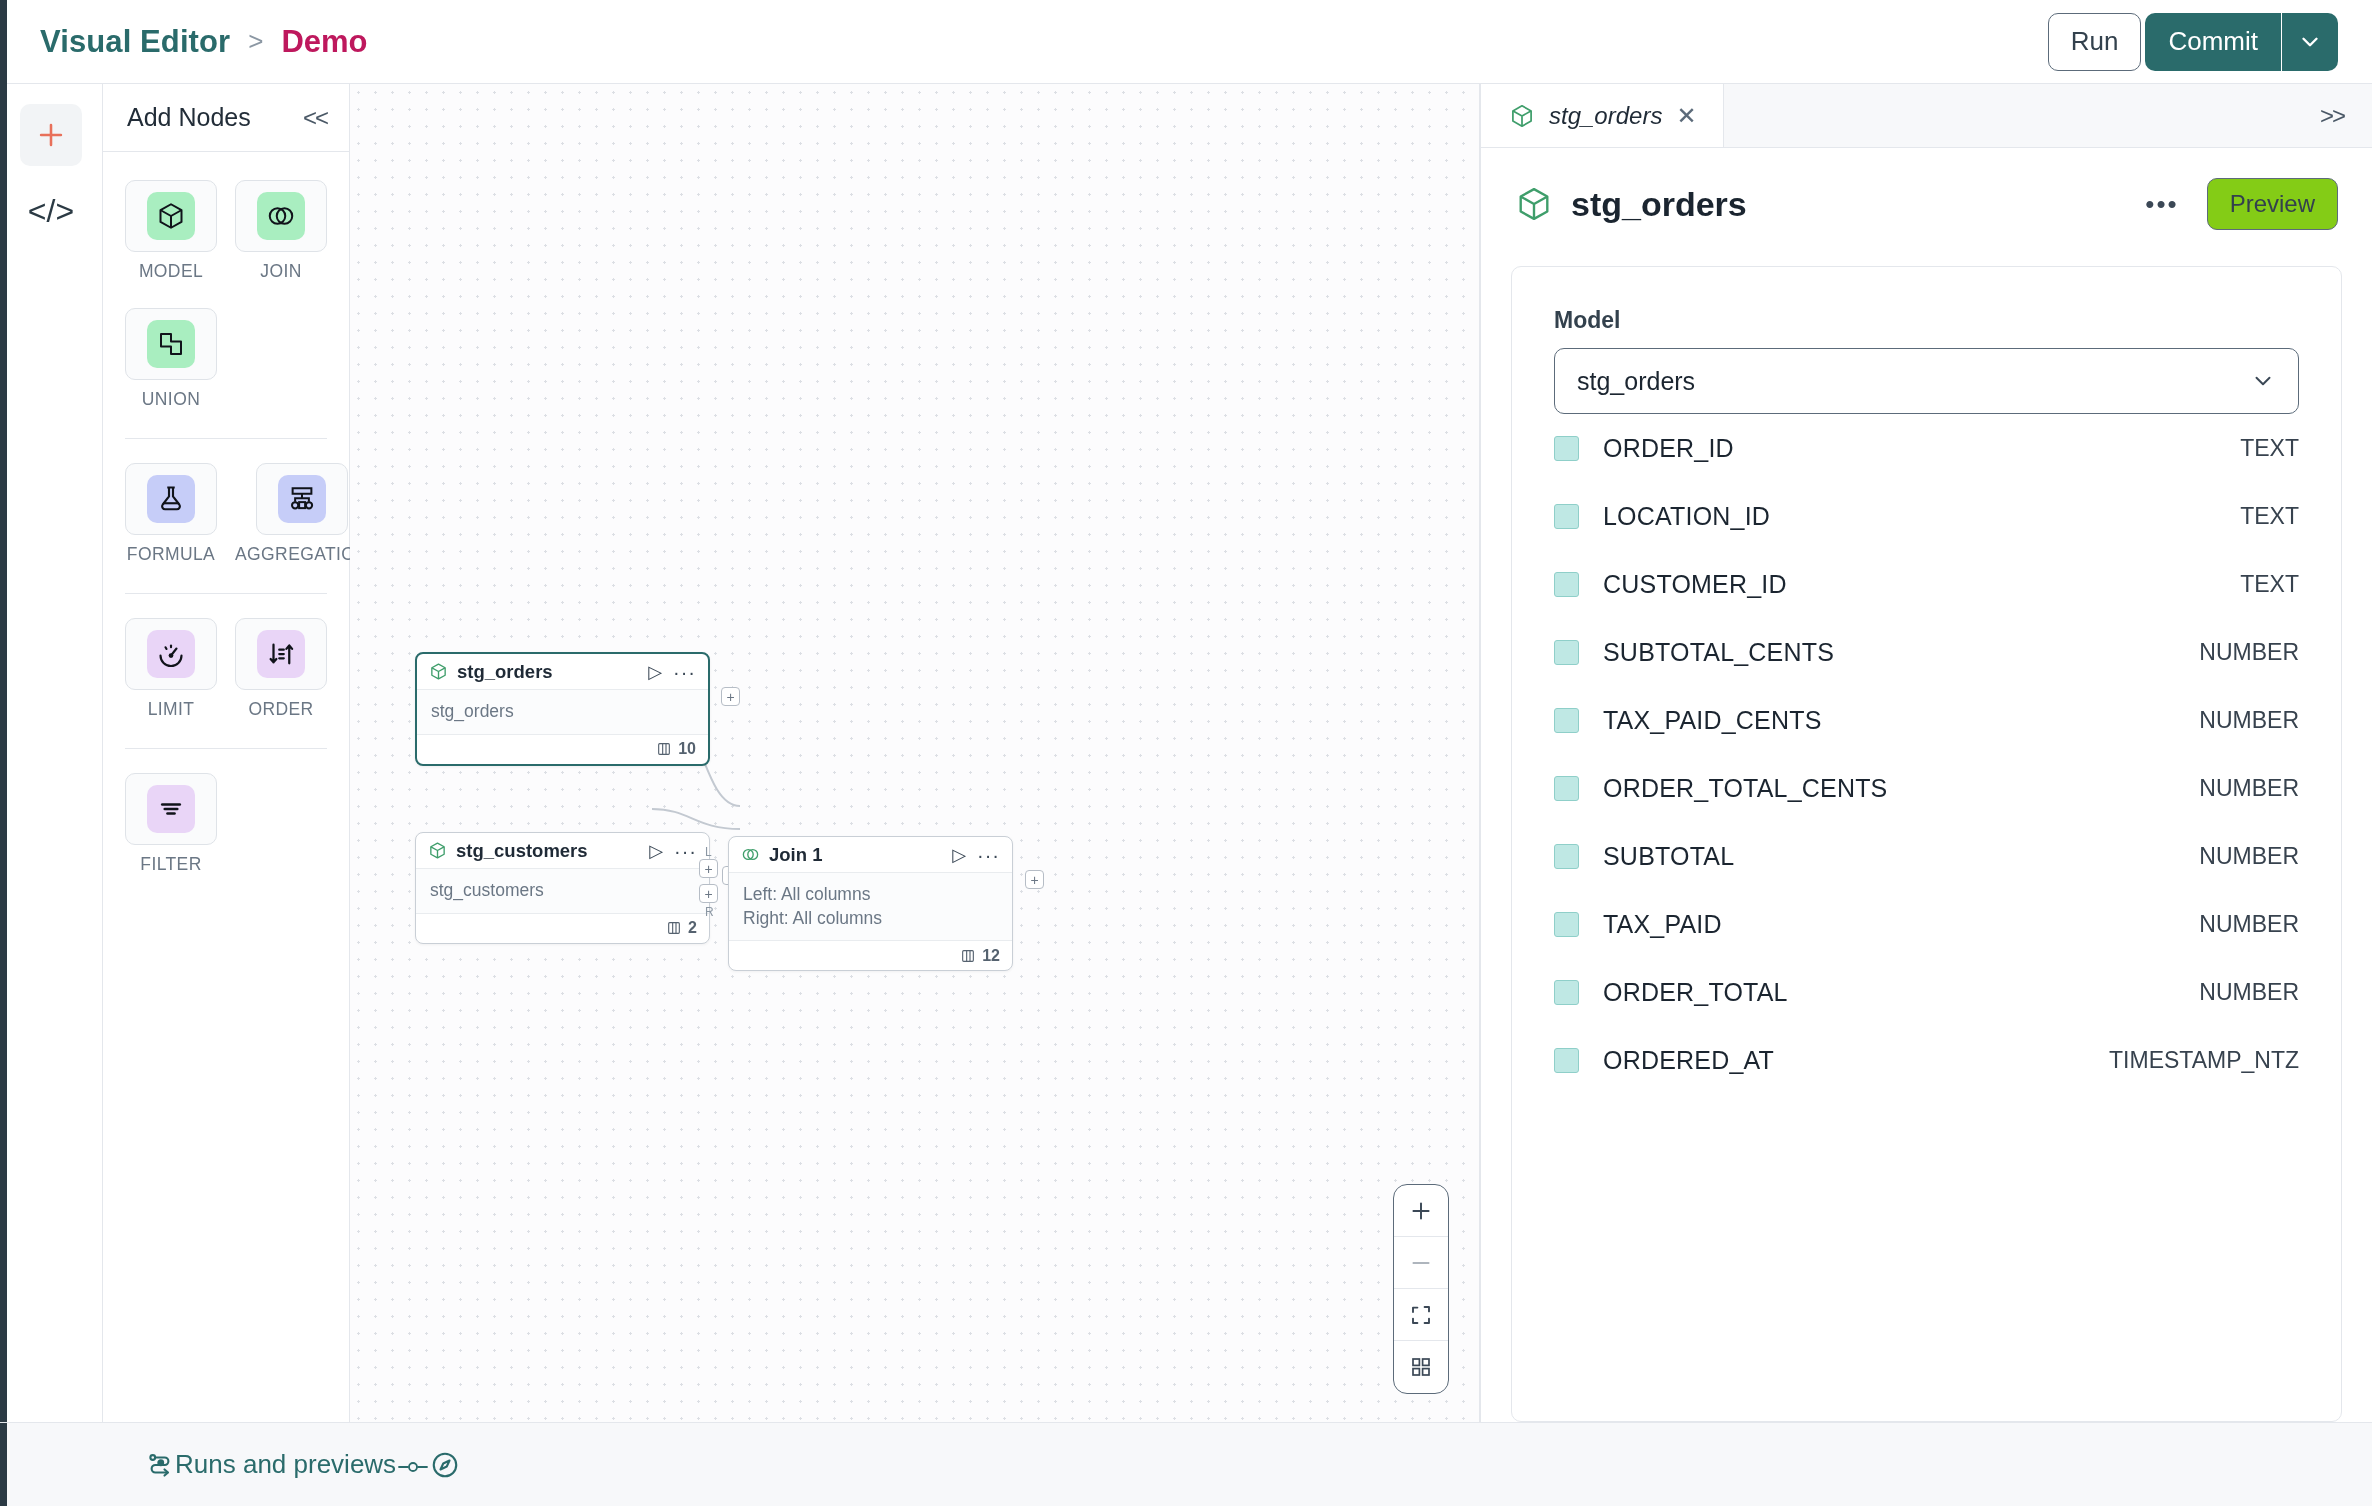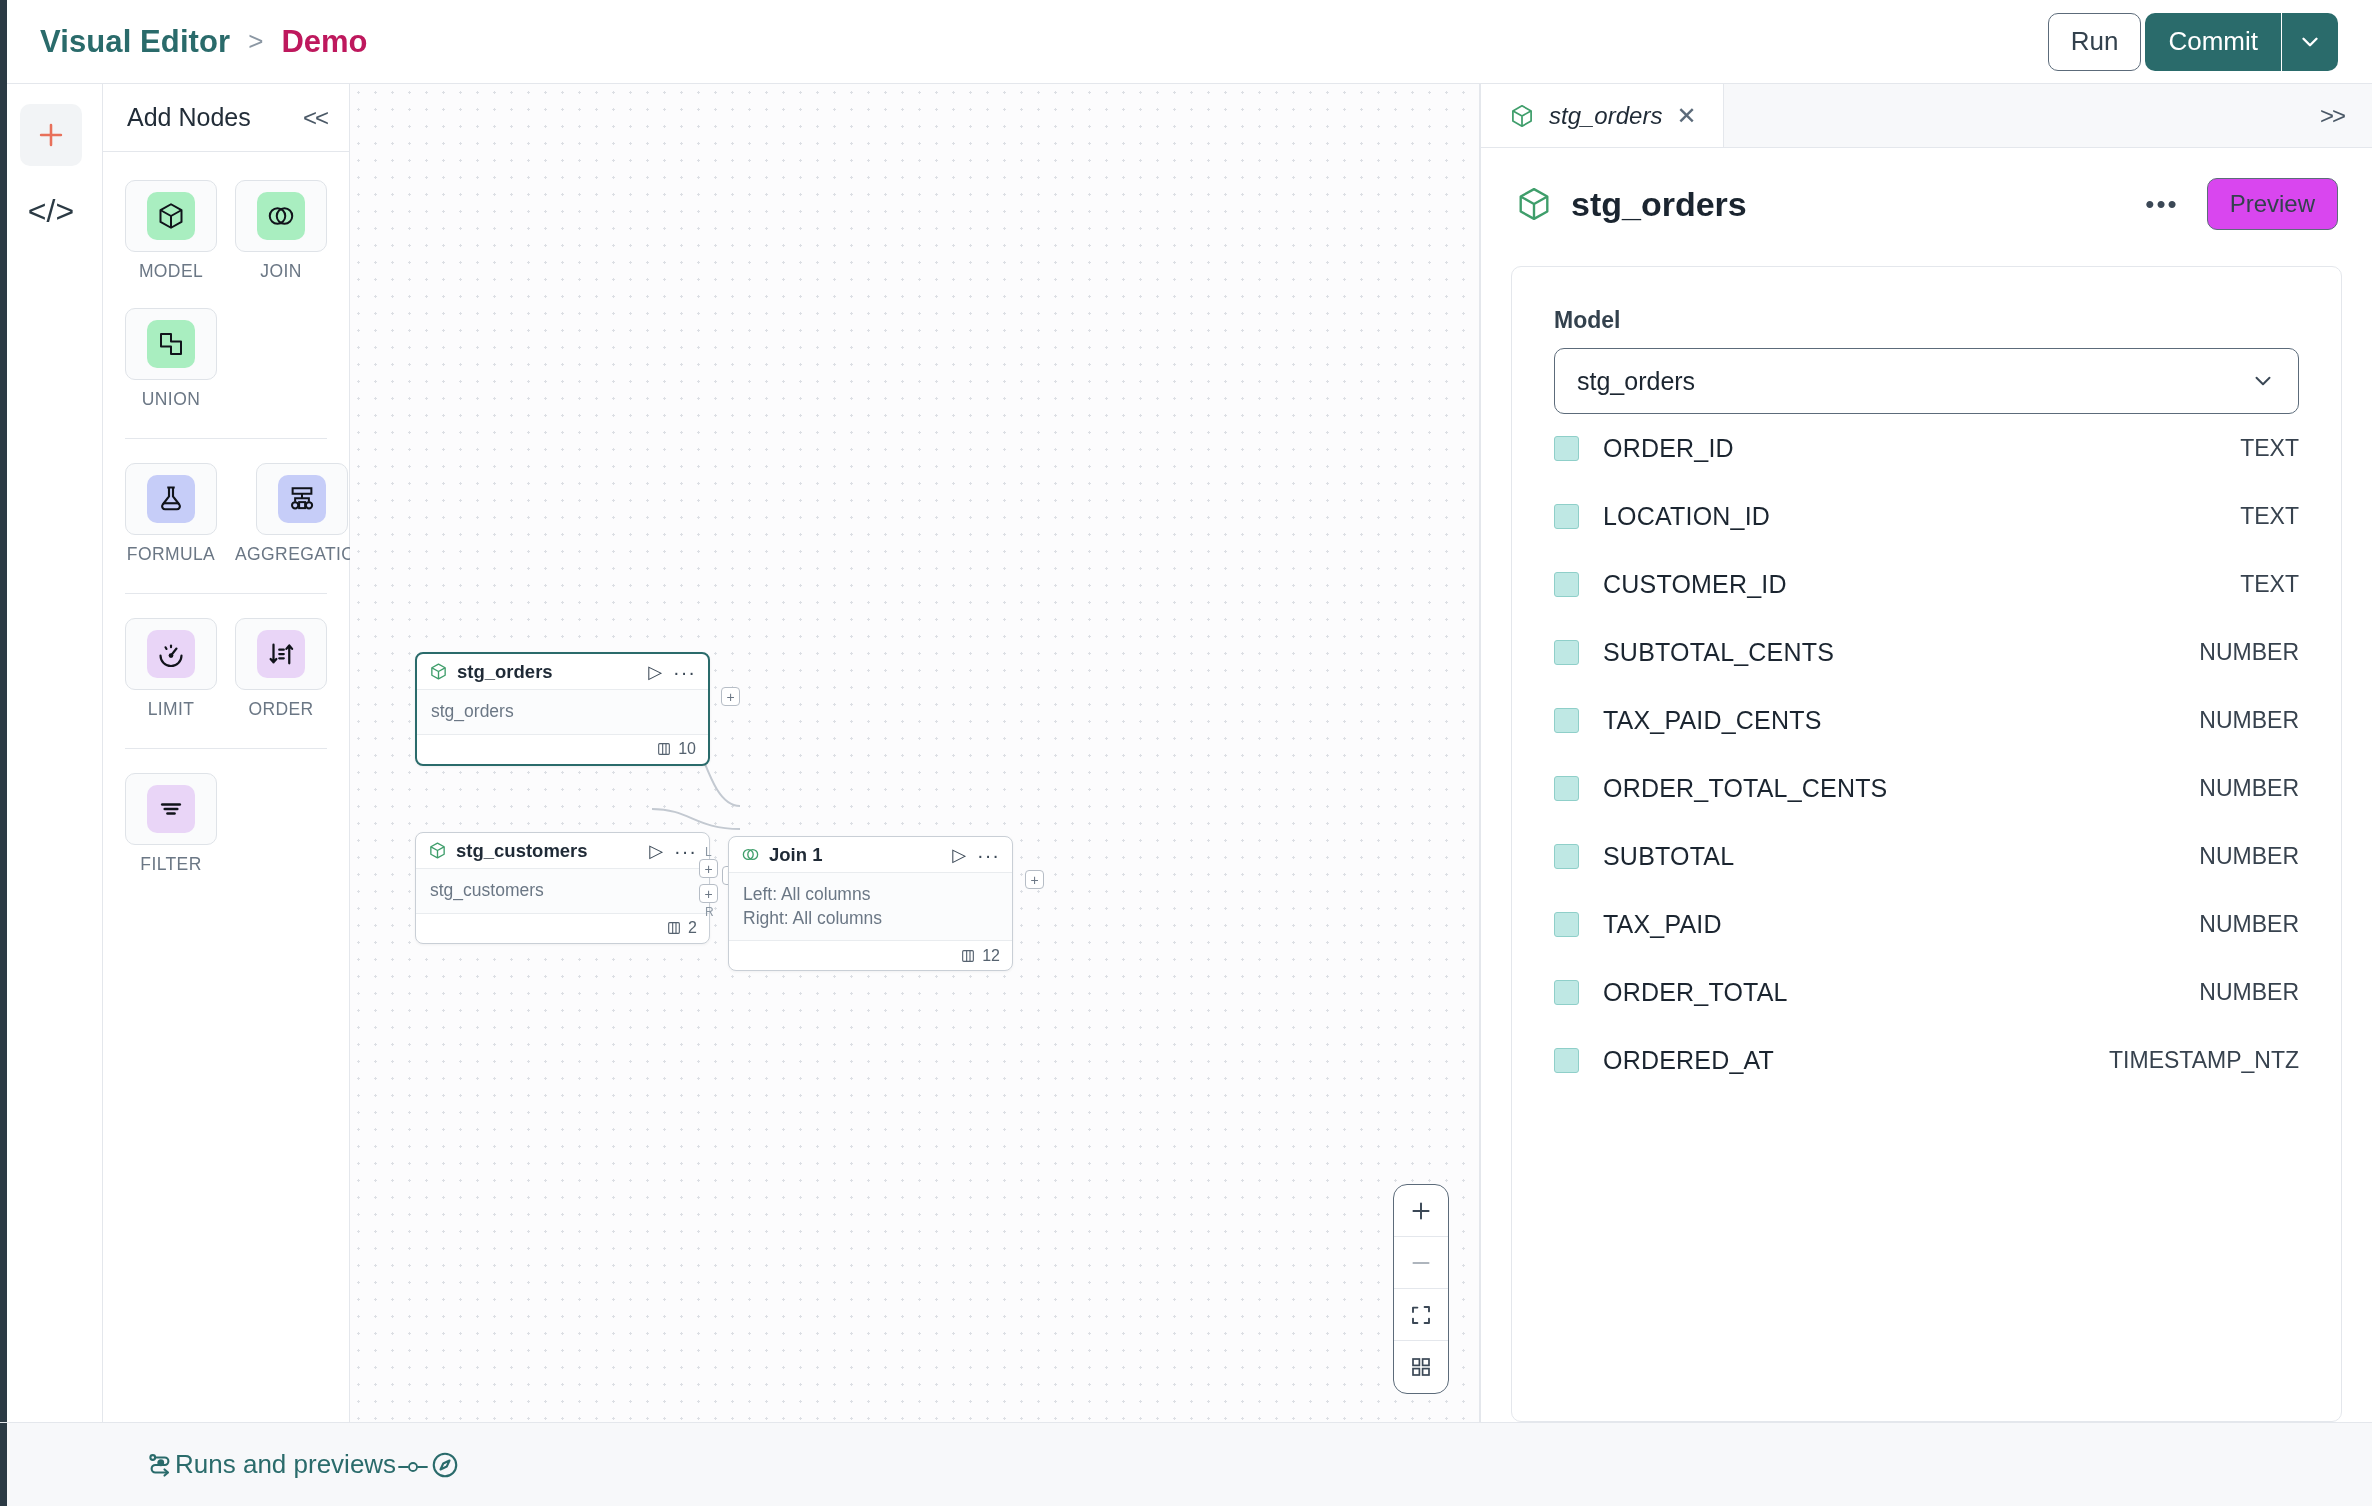--- a/index.html
+++ b/index.html
@@ -116,21 +116,21 @@
   }
   .flow-node { position: absolute; background:#fff; border-radius: 8px; }
   .flow-node .nhead {
     display:flex; align-items:center; height: 36px; padding: 0 12px;
     border-bottom: 1px solid #e9ecef; gap: 9px;
   }
   .flow-node .ntitle { font-size: 18.5px; font-weight: 700; color:#1f2a36; flex:1; }
   .flow-node .nbody { padding: 10px 14px; font-size: 17.5px; color:#6b7785; line-height: 1.35; background:#fbfcfd; }
   .flow-node .nfoot {
     height: 30px; display:flex; align-items:center; justify-content:flex-end;
-    gap:6px; padding: 8px 12px; border-top: 1px solid #e9ecef; font-size: 16px; color:#55626f;
+    gap:6px; padding: 8px 12px; border-top: 1px solid #e9ecef; font-size: 16px; color:#55626f;font-weight:bold;
   }
   .node-sel { border: 2px solid #2a6b6b; box-shadow: 0 1px 3px rgba(0,0,0,.06); }
   .node-unsel { border: 1px solid #c9cfd6; box-shadow: 0 1px 3px rgba(0,0,0,.05); }
   .play-ic { color:#3b4856; font-size:18px; line-height:1; cursor:pointer; }
   .dots-ic { color:#3b4856; font-size:20px; line-height:1; letter-spacing:1px; cursor:pointer; margin-left:2px;}
 
   .port {
     position:absolute; width:19px; height:19px; border:1px solid #b6bdc6; border-radius:4px;
     background:#fff; display:flex; align-items:center; justify-content:center;
     font-size:14px; color:#6b7785; cursor:pointer; line-height:1;
@@ -162,21 +162,21 @@
   .tabs-spacer { flex:1; display:flex; align-items:center; justify-content:flex-end; padding-right:28px; }
   .expand-ic { color:#4a5866; font-size:24px; cursor:pointer; letter-spacing:-2px;}
 
   .panel-title-row {
     display:flex; align-items:center; padding: 30px 34px 22px 34px; gap: 18px;
   }
   .panel-title { font-size: 34px; font-weight: 700; color:#1b2530; flex:1; }
   .panel-dots { font-size: 26px; color:#3b4856; cursor:pointer; letter-spacing:2px; padding-right:10px; }
   .btn-preview {
     height: 52px; padding: 0 22px; border:1.6px solid #5c6b7a; border-radius:10px;
-    background:#d946ef; font-size:24px; color:#33414d; cursor:pointer;
+    background:#84cc16; font-size:24px; color:#33414d; cursor:pointer;
     display:flex; align-items:center; font-family: inherit;
   }
 
   .card {
     margin: 14px 30px 0 30px; border:1px solid #e4e7ec; border-radius: 10px;
     padding: 40px 42px 10px 42px; flex:1 1 auto; overflow:hidden;
   }
   .field-label { font-size: 23px; font-weight:700; color:#33414d; margin-bottom: 14px; }
   .select-box {
     height: 66px; border:1.6px solid #5c6b7a; border-radius:10px;

